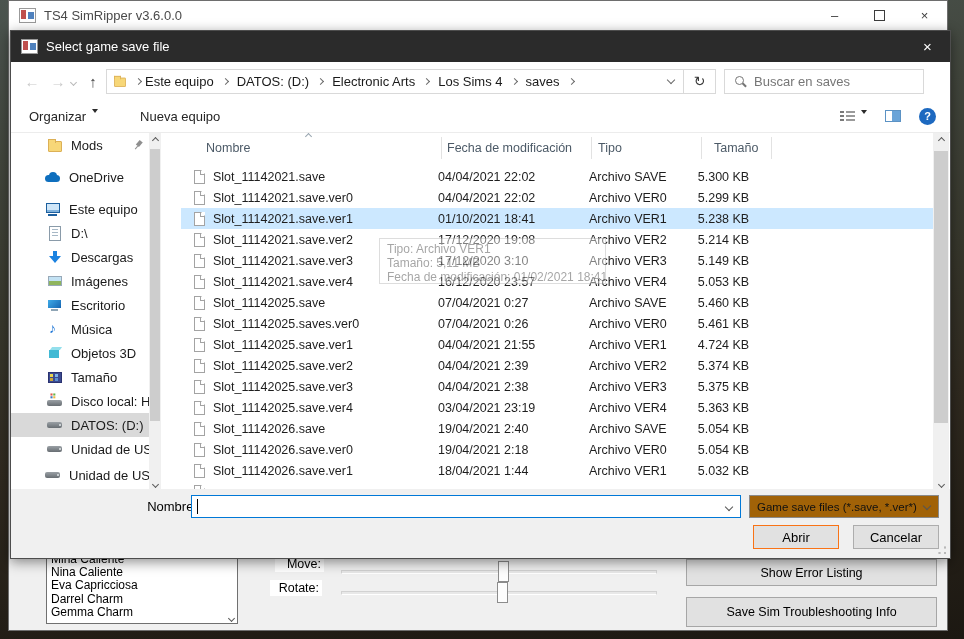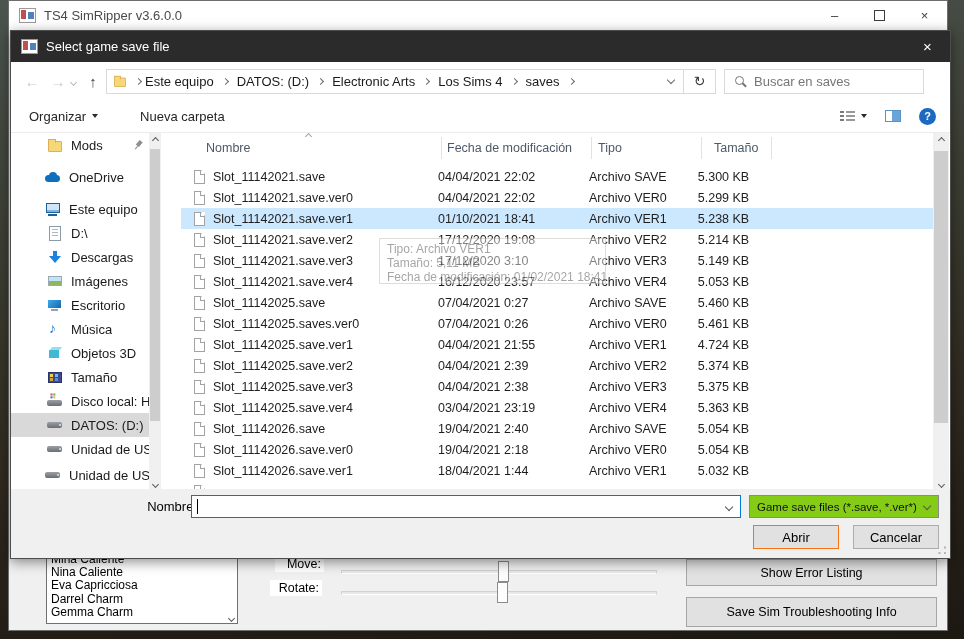--- a/index.html
+++ b/index.html
@@ -39,21 +39,21 @@
   .crumb{display:flex;align-items:center;font-size:13px;color:#1a1a1a;white-space:nowrap}
   .crumb .cs{margin:1px 7px 0 7px}
   .crumbbox .endchev{margin-left:auto;margin-right:9px;margin-top:-2px}
   .refreshbox{height:25px;width:32px;border:1px solid #d9d9d9;border-left:none;display:flex;align-items:center;justify-content:center;font-size:14px;color:#3b3b3b;box-sizing:border-box;flex:none}
   .searchbox{height:25px;width:200px;border:1px solid #d9d9d9;box-sizing:border-box;margin-left:8px;display:flex;align-items:center;flex:none}
   .mag{width:7px;height:7px;border:1.6px solid #767676;border-radius:50%;position:relative;margin:0 10px 2px 10px;flex:none}
   .mag::after{content:"";position:absolute;left:6px;top:7px;width:5px;height:1.6px;background:#767676;transform:rotate(45deg)}
   .search-ph{font-size:13px;color:#767676}
   
   .toolbar{position:absolute;left:0;top:69px;right:0;height:33px;background:#fff;border-bottom:1px solid #ececec;display:flex;align-items:center;box-sizing:border-box}
-  .tb-item{font-size:13px;color:#252525;display:flex;align-items:center;gap:6px}
+  .tb-item{font-size:13px;color:#252525;display:flex;align-items:flex-start;gap:6px}
   .tri{width:0;height:0;border-left:3.5px solid transparent;border-right:3.5px solid transparent;border-top:4px solid #2b2b2b}
   .tb-right{margin-left:auto;display:flex;align-items:center;gap:18px;margin-right:14px}
   .ic-viewlist{width:15px;height:12px;background:
     linear-gradient(#7a7a7a 0 0) 0 1px/4px 2px no-repeat,
     linear-gradient(#7a7a7a 0 0) 0 5px/4px 2px no-repeat,
     linear-gradient(#7a7a7a 0 0) 0 9px/4px 2px no-repeat,
     linear-gradient(#9a9a9a 0 0) 6px 1px/9px 2px no-repeat,
     linear-gradient(#9a9a9a 0 0) 6px 5px/9px 2px no-repeat,
     linear-gradient(#9a9a9a 0 0) 6px 9px/9px 2px no-repeat}
   .ic-pane{width:16px;height:12px;border:1px solid #5b92c4;box-sizing:border-box;background:linear-gradient(90deg,#fff 0 6px,#6aa4d8 6px)}
@@ -96,21 +96,21 @@
   .fsize{width:63px;flex:none;text-align:center;padding-right:6px}
   
   .tooltip{position:absolute;left:368px;top:207px;width:227px;height:46px;background:rgba(255,255,255,.8);border:1px solid rgba(150,150,150,.6);opacity:.55;font-size:12px;color:#5c5c5c;padding:3px 7px;box-sizing:border-box;line-height:14px;z-index:5;overflow:hidden;white-space:nowrap}
   
   .dlg-footer{position:absolute;left:0;bottom:0;right:0;height:69px;background:#f0f0f0}
   .fn-label{position:absolute;left:120px;top:10px;width:66px;text-align:right;font-size:13px;color:#000}
   .fn-input{position:absolute;left:180px;top:6px;width:550px;height:23px;background:#fff;border:1px solid #0078d7;box-sizing:border-box}
   .fn-input input{position:absolute;left:4px;top:1px;right:22px;bottom:1px;border:none;outline:none;font-size:13px;font-family:inherit;padding:0;background:transparent}
   .caret{position:absolute;left:5px;top:3px;width:1px;height:15px;background:#000}
   .fn-chev{position:absolute;right:8px;top:8px}
-  .ftype-combo{position:absolute;left:738px;top:6px;width:190px;height:23px;background:#84cc16;border:1px solid #8a8a8a;box-sizing:border-box;display:flex;align-items:center;font-size:11.5px;color:#111}
+  .ftype-combo{position:absolute;left:738px;top:6px;width:190px;height:23px;background:#a16207;border:1px solid #8a8a8a;box-sizing:border-box;display:flex;align-items:center;font-size:11.5px;color:#111}
   .ftype-combo .txt{margin-left:7px;white-space:nowrap}
   .ftype-combo .chev{margin-left:auto;margin-right:8px;margin-top:-2px;flex:none}
   .btn{position:absolute;height:24px;width:86px;background:#e1e1e1;border:1px solid #adadad;box-sizing:border-box;display:flex;align-items:center;justify-content:center;font-size:13px;color:#000}
   .btn.default{border:1px solid #f97316}
   .grip{position:absolute;right:3px;bottom:3px;width:9px;height:9px;background:
      radial-gradient(circle at 7px 1.5px,#b9b9b9 1px,transparent 1.3px),
      radial-gradient(circle at 7px 7px,#b9b9b9 1px,transparent 1.3px),
      radial-gradient(circle at 1.5px 7px,#b9b9b9 1px,transparent 1.3px)}
   
   .ico{position:relative;width:16px;height:16px;display:inline-block;flex:none}
@@ -225,21 +225,21 @@
       <span class="search-ph">Buscar en saves</span>
     </div>
   </div>
 
   <div class="toolbar">
     <div class="tb-item" style="margin-left:18px">
       <span>Organizar</span>
       <span class="tri"></span>
     </div>
     <div class="tb-item" style="margin-left:42px">
-      <span>Nueva carpeta</span>
+      <span>Nueva equipo</span>
     </div>
     <div class="tb-right">
       <div class="tb-item">
         <span class="ic-viewlist"></span>
         <span class="tri"></span>
       </div>
       <span class="ic-pane"></span>
       <span class="ic-help">?</span>
     </div>
   </div>

